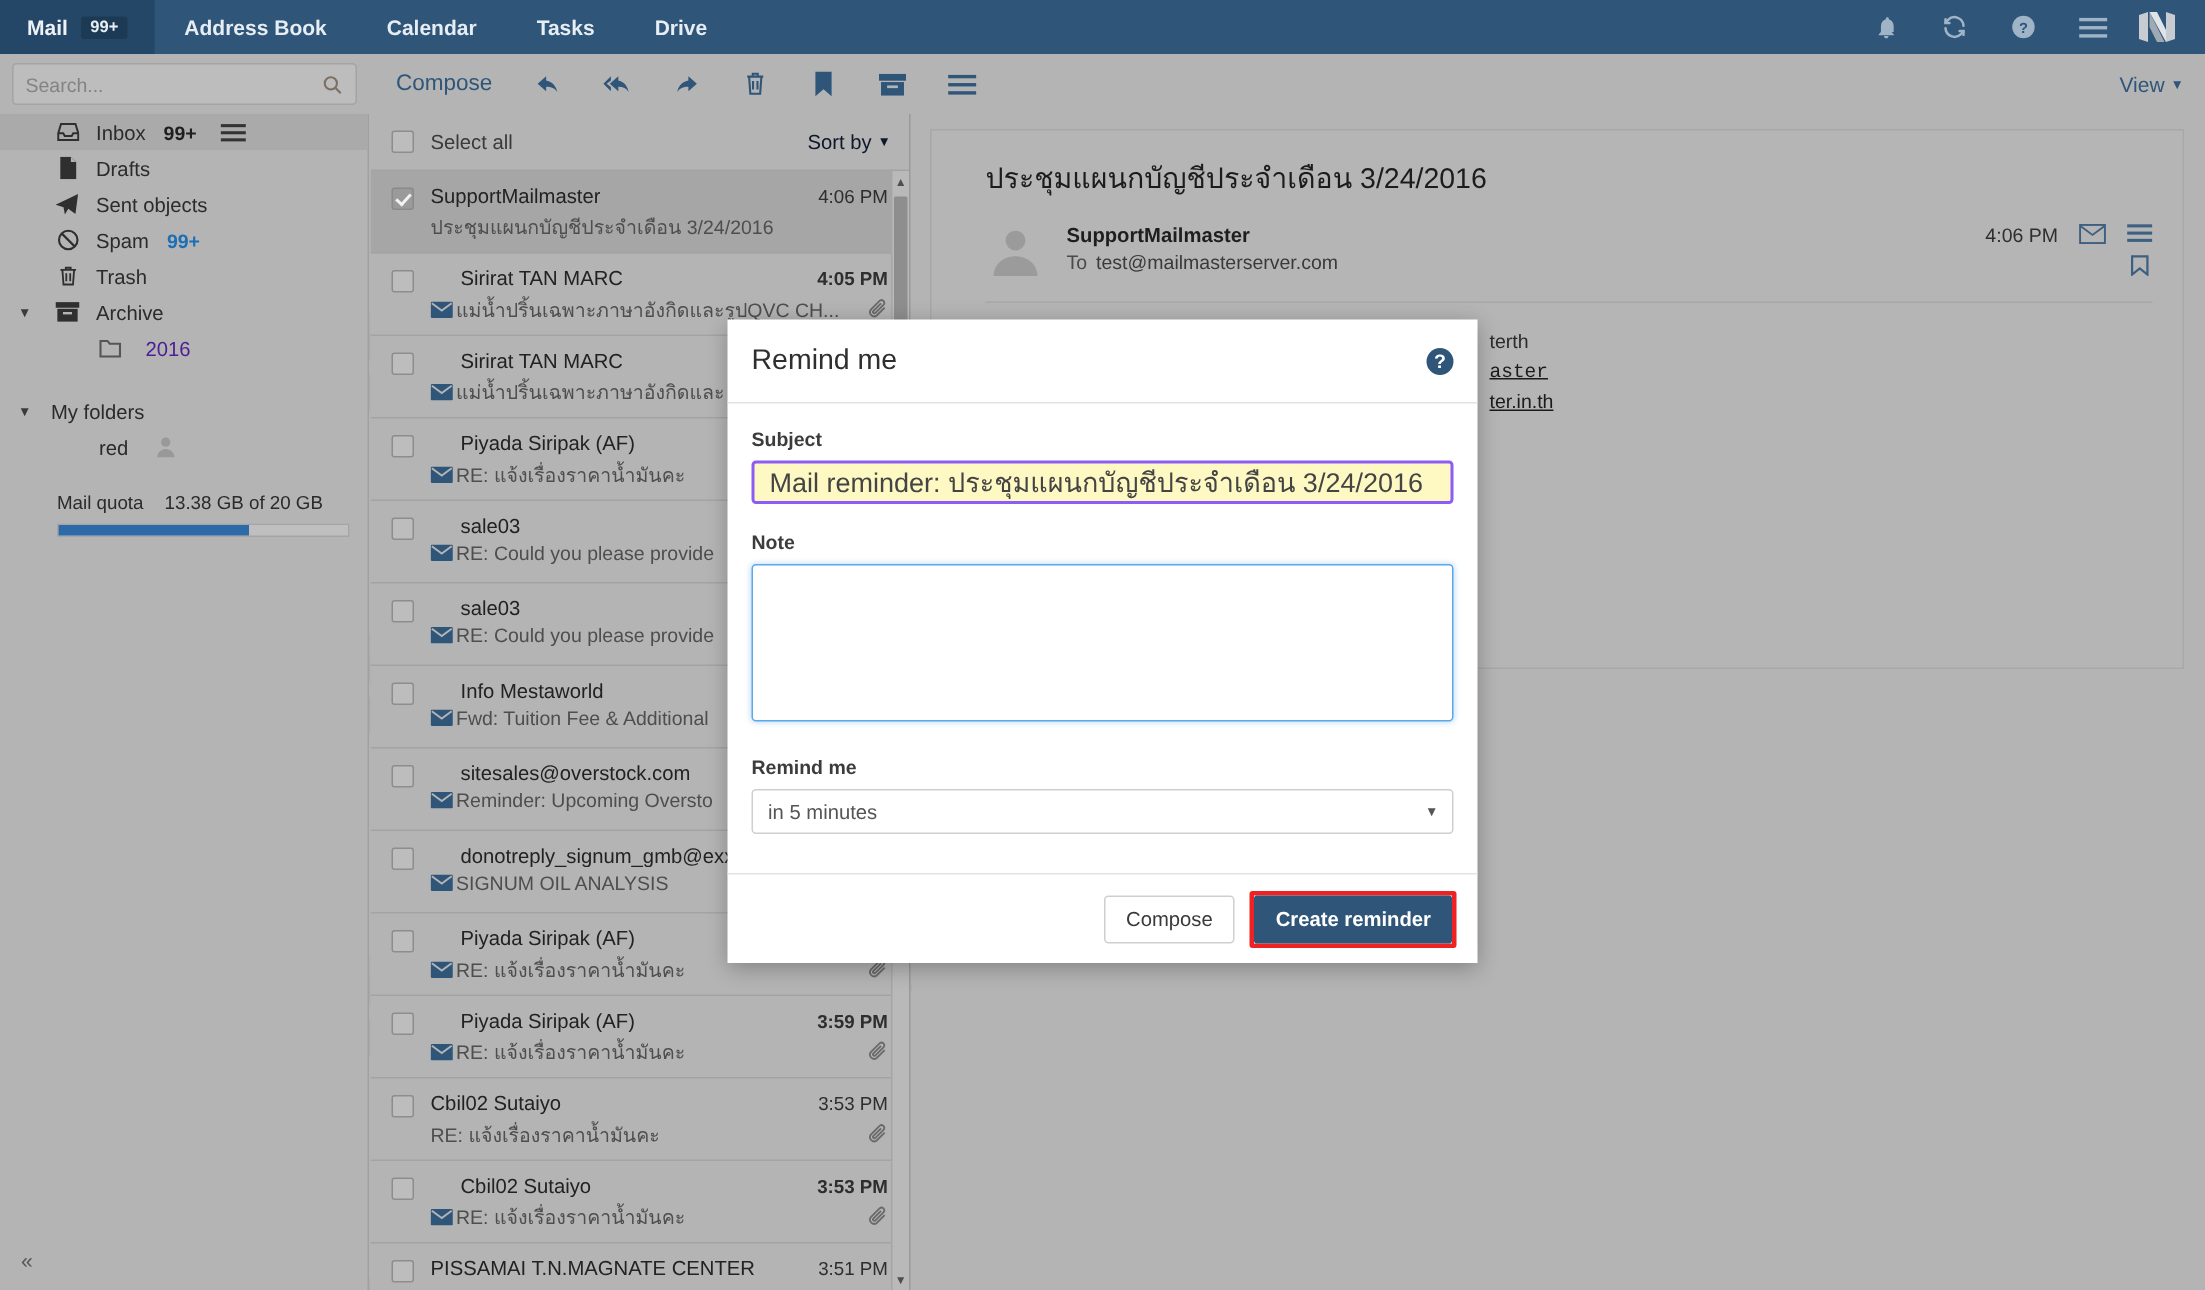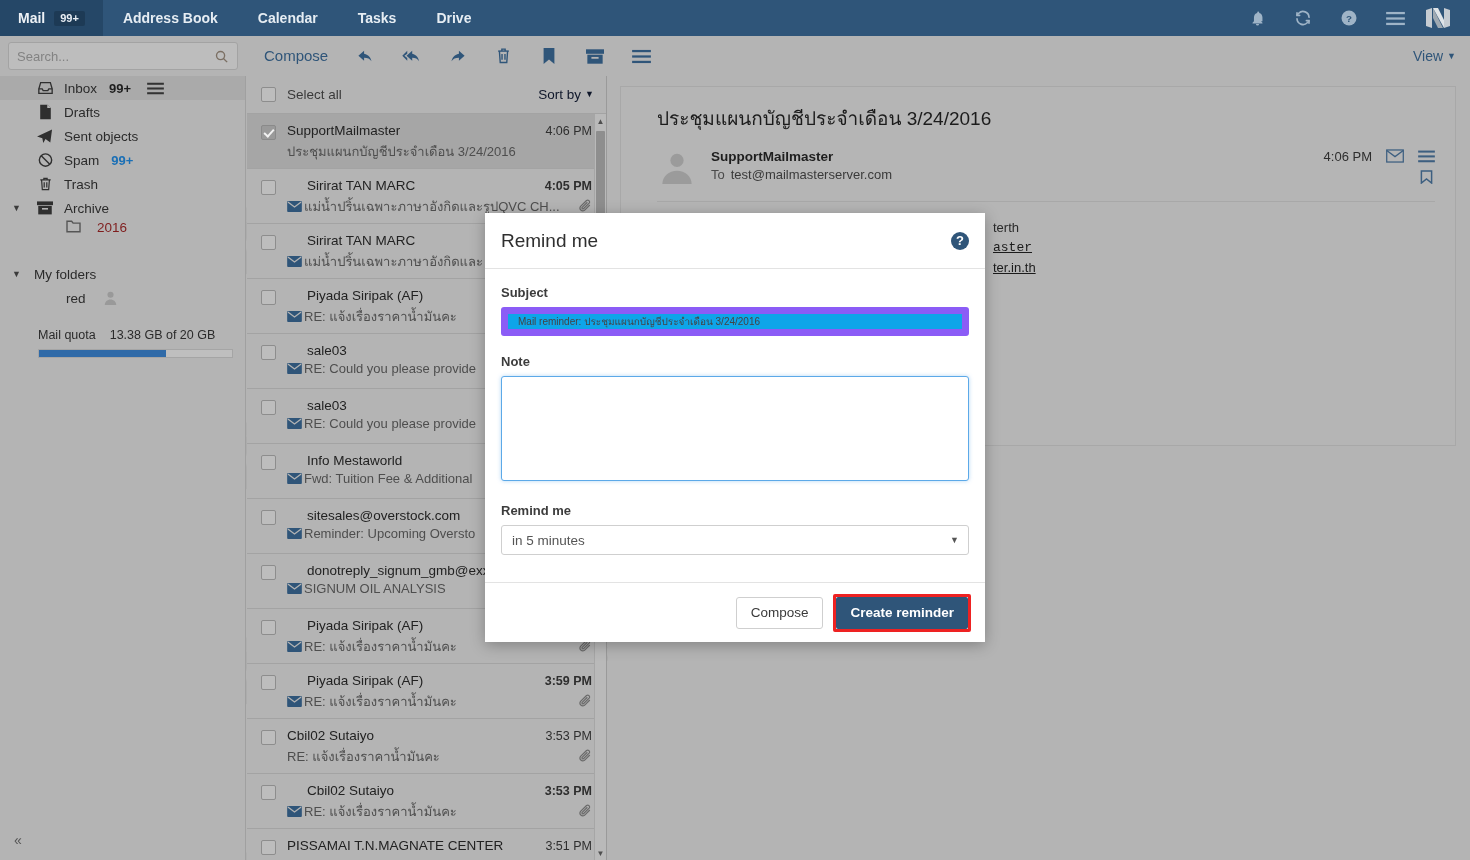--- a/index.html
+++ b/index.html
@@ -136,22 +136,22 @@
   }
   .folder .fname { margin-left: 30px; }
   .folder .fcount { margin-left: 12px; font-weight: bold; font-size: 13px; color: #1e1e1e; }
   .folder .fcount.blue { color: #1a6fb5; }
   .folder .fhamb { margin-left: 16px; color: #333; display: flex; }
   .folder .twist {
     position: absolute; left: 12px; top: 50%; transform: translateY(-50%);
     color: #3b3b3b; font-size: 9px;
   }
   .subfolder {
-    height: 24px; display: flex; align-items: flex-start;
-    padding-left: 66px; font-size: 13.5px; color: #7f1d1d;
+    height: 24px; display: flex; align-items: center;
+    padding-left: 66px; font-size: 13.5px; color: #4c1d95;
   }
   .subfolder .sfico { margin-right: 16px; color: #555; display: flex; }
   .myfolders {
     margin-top: 18px; height: 24px;
     display: flex; align-items: center; position: relative;
     padding-left: 34px; font-size: 13.5px; color: #2b2b2b;
   }
   .myfolders .twist { position: absolute; left: 12px; top: 50%; transform: translateY(-50%); color: #3b3b3b; font-size: 9px; }
   .redrow {
     height: 24px; display: flex; align-items: center;
@@ -313,24 +313,24 @@
     width: 18px; height: 18px; border-radius: 50%;
     background: #2f5579; color: #fff;
     font-size: 13px; font-weight: bold;
     display: flex; align-items: center; justify-content: center;
     line-height: 1;
   }
   .m-body { flex: 1 1 auto; padding: 16px 16px 0 16px; }
   .m-label { font-size: 13px; font-weight: bold; color: #3c3c3c; margin-bottom: 7px; }
   .m-input {
     width: 100%; height: 29px;
-    border: 7px solid #8b5cf6; border-radius: 3px;
-    background: #0ea5e9;
+    border: 2px solid #8b5cf6; border-radius: 3px;
+    background: #fef9c3;
     font-family: "Liberation Sans", sans-serif;
-    font-size: 10px; color: #444;
+    font-size: 18px; color: #444;
     padding: 0 10px;
     outline: none;
   }
   .m-gap { height: 18px; }
   .m-textarea {
     width: 100%; height: 105px;
     border: 1px solid #5ca9e8; border-radius: 3px;
     box-shadow: 0 0 4px rgba(92,169,232,.45);
     background: #fff;
     font-family: "Liberation Sans", sans-serif;

